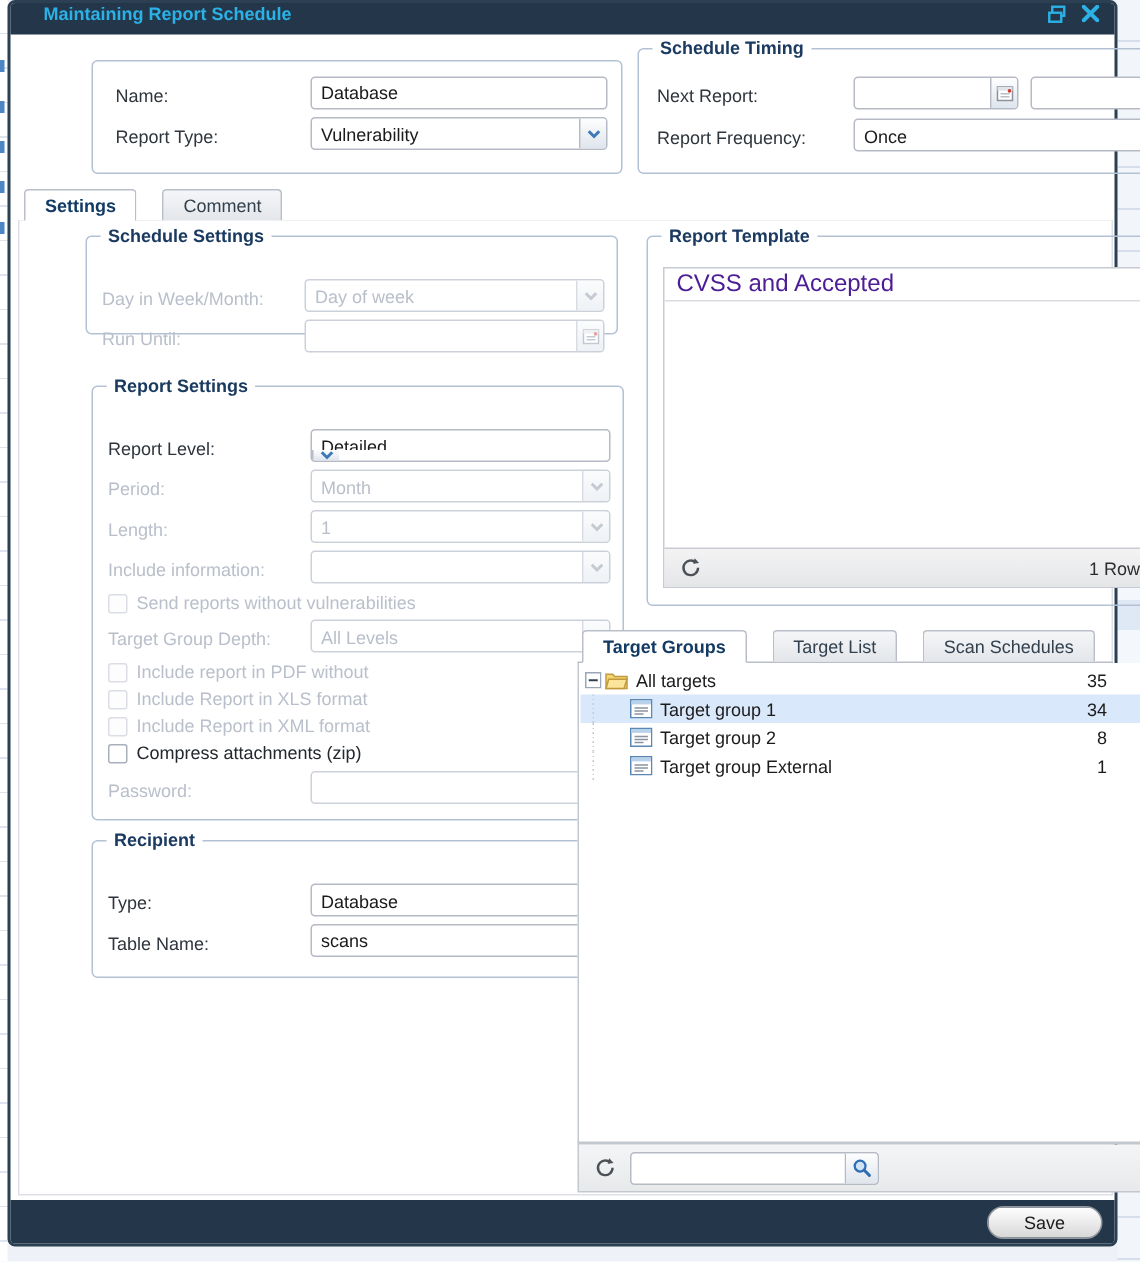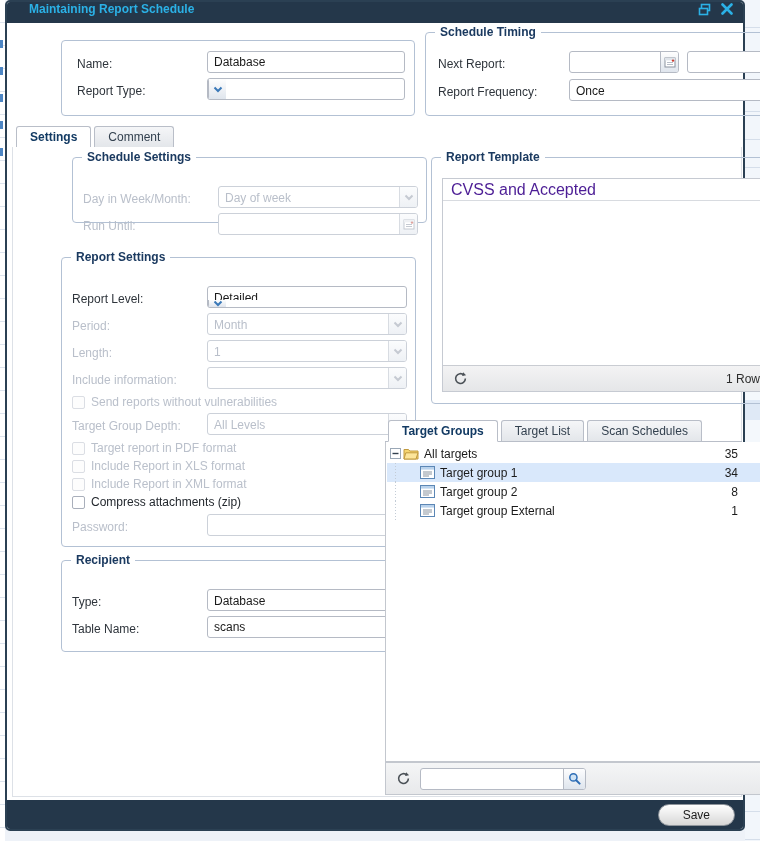--- a/index.html
+++ b/index.html
@@ -44,21 +44,21 @@
 
   .fieldset { position:absolute; border:1px solid #b3c1d4; border-radius:4px;margin-left:41px; }
   .legend { position:absolute; top:-8px; left:9px; background:#fff; padding:0 5px;
     font-size:12px; font-weight:bold; color:#1b3a60; white-space:nowrap; }
 
   .cb-row { position:absolute; display:flex; align-items:center; gap:6px; font-size:12px; color:#23282e; }
   .cb { width:13px; height:13px; border:1px solid #a9afbb; border-radius:2px; background:#fff; flex:0 0 13px; }
   .cb-row.dis { color:#bac0cb; }
   .cb-row.dis .cb { border-color:#dbdee4; background:#fdfdfd; }
 
-  .tabstrip { position:absolute; display:flex; align-items:flex-end; gap:3px;
+  .tabstrip { position:absolute; display:flex; align-items:flex-end; gap:17px;
     border-bottom:1px solid #b9bec8; padding-left:4px; }
   .tab { height:21px; line-height:20px; padding:0 13px; font-size:12px; color:#33414f;
     border:1px solid #b9bec8; border-bottom:none; border-radius:3px 3px 0 0;
     background:linear-gradient(#f5f6f8,#e3e6ea); position:relative; cursor:pointer; }
   .tab.active { background:#fff; font-weight:bold; color:#123a63; margin-bottom:-1px; height:22px;
     border-bottom:1px solid #fff; }
 
   .tab-content { position:absolute; left:5px; top:145px; width:730px; height:650px;
     border:1px solid #dde1e7; border-top:none; background:#fff; }
 
@@ -124,20 +124,21 @@
           </svg>
       </div>
     </div>
   </div>
 
   <div class="fieldset" style="left:13px; top:38px; width:354px; height:76px;">
     <span class="label" style="left:15px; top:16px;">Name:</span>
     <input class="input" style="left: 145px; top: 10px; width: 198px;" value="Database">
     <span class="label" style="left:15px; top:43px;">Report Type:</span>
     <div class="combo" style="left:145px; top:37px; width:198px;">
+      <span class="val">Vulnerability</span>
       <span class="trig">
           <svg width="10" height="7" viewBox="0 0 10 7">
             <path d="M1.5 1.5 L5 5 L8.5 1.5" fill="none" stroke="#3b79b8" stroke-width="2"></path>
           </svg>
         </span>
     </div>
   </div>
 
   <div class="fieldset" style="left:377px; top:30px; width:356px; height:84px;">
     <span class="legend">Schedule Timing</span>
@@ -171,21 +172,21 @@
         </span>
     </div>
   </div>
 
   <div class="tabstrip" style="left:5px; top:123px; width:730px; height:23px;">
     <div class="tab active">Settings</div>
     <div class="tab">Comment</div>
   </div>
   <div class="tab-content"></div>
 
-  <div class="fieldset" style="left:24px; top:155px; width:355px; height:66px;">
+  <div class="fieldset" style="left:9px; top:155px; width:355px; height:66px;">
     <span class="legend">Schedule Settings</span>
     <span class="label dis" style="left:10px; top:34px;">Day in Week/Month:</span>
     <div class="combo dis" style="left:145px; top:28px; width:200px;">
       <span class="val">Day of week</span>
       <span class="trig">
           <svg width="10" height="7" viewBox="0 0 10 7">
             <path d="M1.5 1.5 L5 5 L8.5 1.5" fill="none" stroke="#3b79b8" stroke-width="2"></path>
           </svg>
         </span>
     </div>
@@ -256,21 +257,21 @@
       <span class="val">All Levels</span>
       <span class="trig">
           <svg width="10" height="7" viewBox="0 0 10 7">
             <path d="M1.5 1.5 L5 5 L8.5 1.5" fill="none" stroke="#3b79b8" stroke-width="2"></path>
           </svg>
         </span>
     </div>
 
     <div class="cb-row dis" style="left:10px; top:183px;">
       <span class="cb"></span>
-      <span>Target report in PDF format</span>
+      <span>Include report in PDF without</span>
     </div>
     <div class="cb-row dis" style="left:10px; top:201px;">
       <span class="cb"></span>
       <span>Include Report in XLS format</span>
     </div>
     <div class="cb-row dis" style="left:10px; top:219px;">
       <span class="cb"></span>
       <span>Include Report in XML format</span>
     </div>
     <div class="cb-row" style="left:10px; top:237px;">

